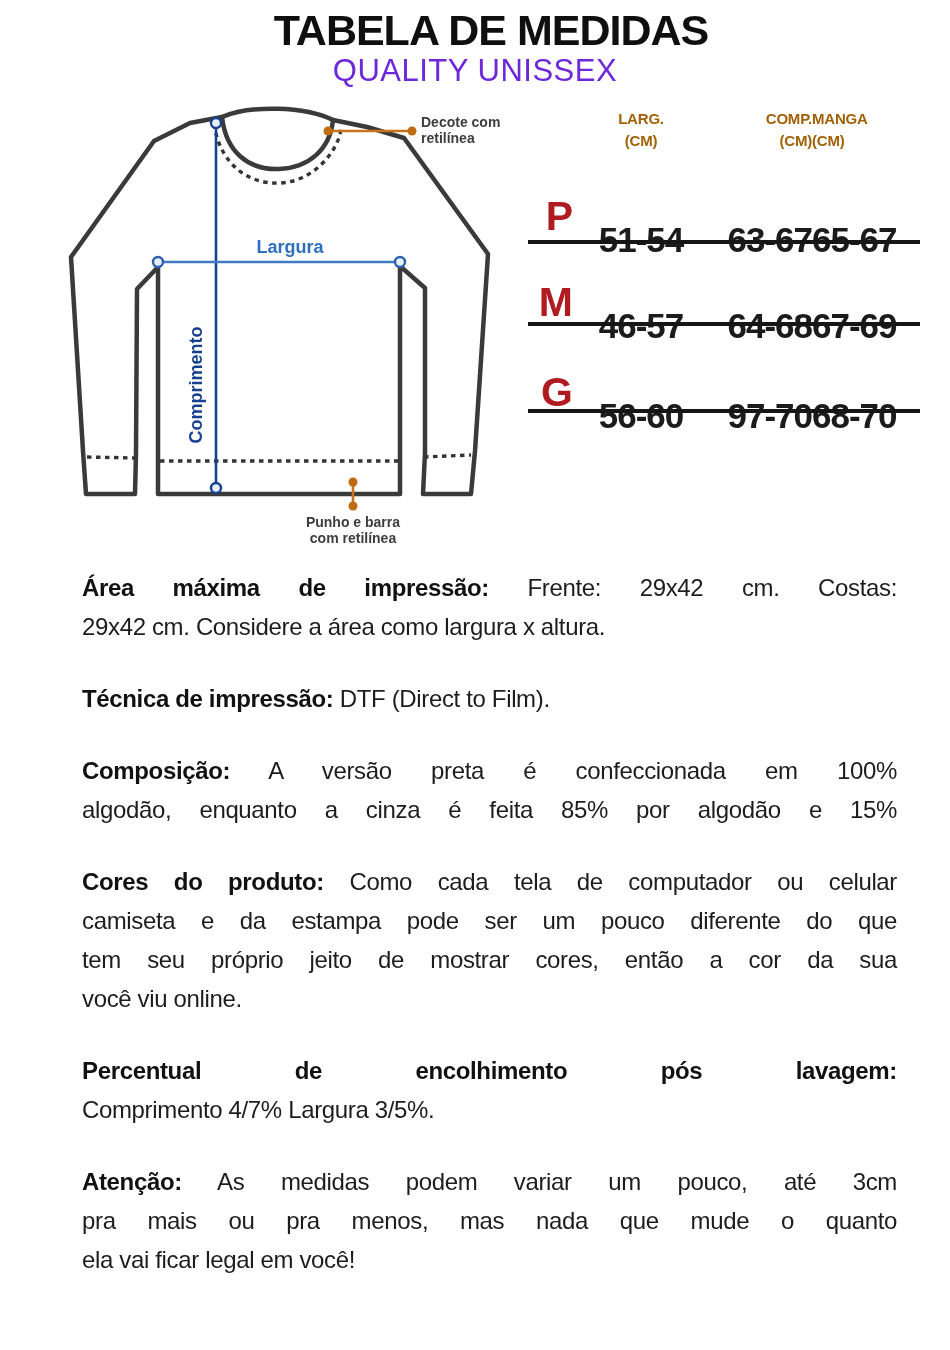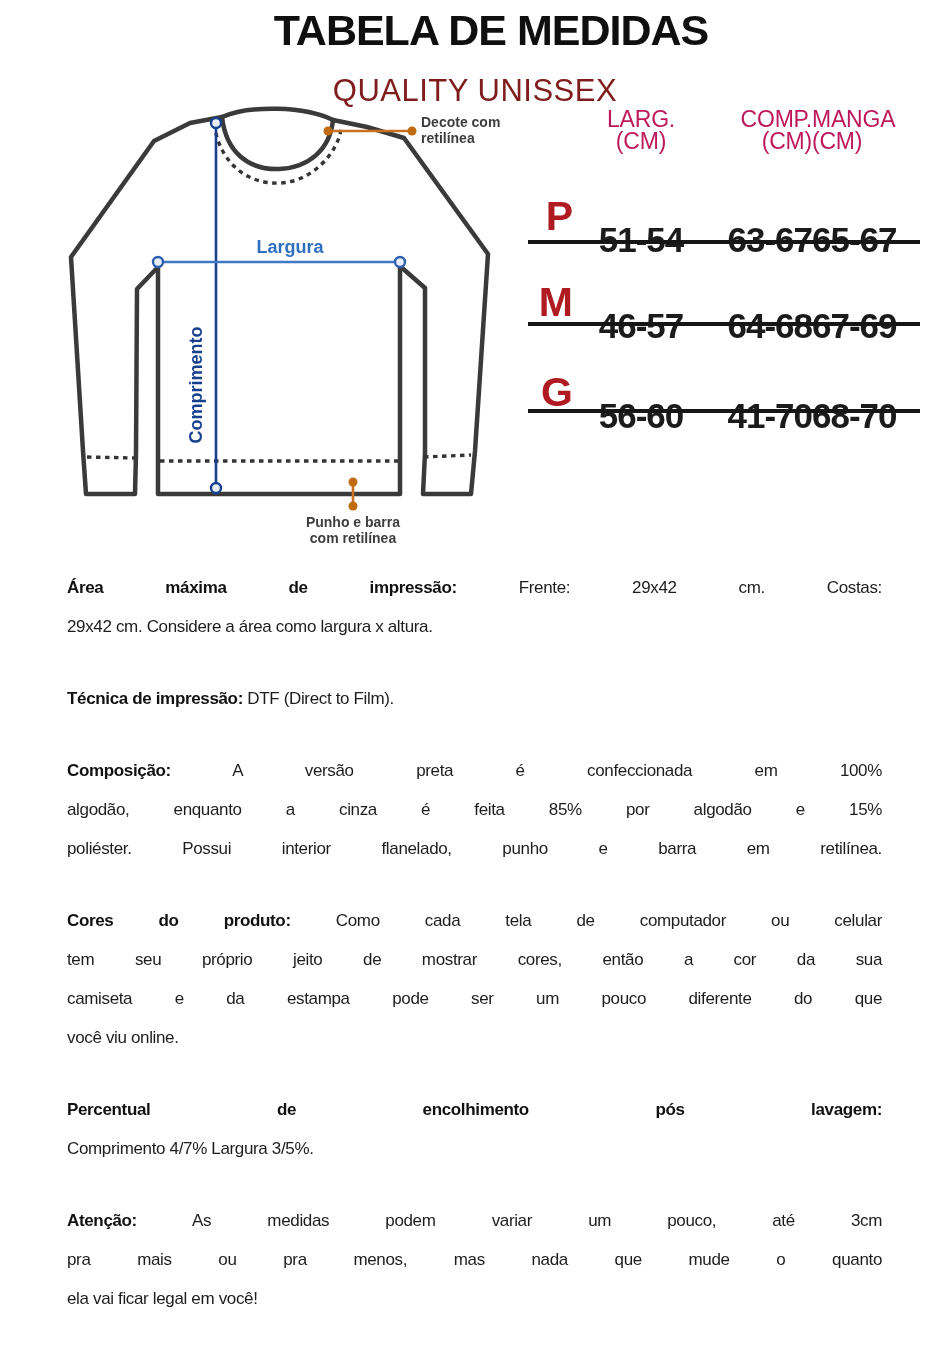--- a/index.html
+++ b/index.html
@@ -3,21 +3,21 @@
 <meta charset="utf-8">
 <style>
   html,body{margin:0;padding:0;background:#ffffff;}
   #canvas{position:relative;width:950px;height:1350px;background:#ffffff;overflow:hidden;
           font-family:"Liberation Sans",sans-serif;color:#1d1d1d;}
 
   
   .title{position:absolute;top:6px;left:16px;width:950px;text-align:center;
          font-size:43px;font-weight:bold;letter-spacing:-1px;color:#0f0f0f;}
   .subtitle{position:absolute;top:53px;left:0;width:950px;text-align:center;
-            font-size:31px;font-weight:400;letter-spacing:.5px;color:#7f1d1d;margin-top:20px;}
+            font-size:31px;font-weight:400;letter-spacing:.5px;color:#6d28d9;}
 
   
   .diagram{position:absolute;left:50px;top:90px;width:460px;height:470px;}
   .garment{fill:none;stroke:#3a3a3a;stroke-width:4.5;stroke-linejoin:round;stroke-linecap:round;}
   .garment-dash{fill:none;stroke:#343434;stroke-width:3.4;stroke-dasharray:4.5 4.5;}
   .m-blue{stroke:#3f7ac2;stroke-width:2.6;}
   .m-navy{stroke:#17418f;stroke-width:2.6;}
   .ring-blue{fill:#e8eef8;stroke:#2c5fae;stroke-width:2.4;}
   .ring-navy{fill:#e8eef8;stroke:#17418f;stroke-width:2.4;}
   .m-orange{stroke:#c9731f;stroke-width:2.6;}
@@ -28,27 +28,27 @@
   .t-navy{font-family:"Liberation Sans",sans-serif;font-size:18px;font-weight:bold;fill:#17418f;text-anchor:middle;}
 
   
   .stable{position:absolute;left:500px;top:100px;width:435px;height:400px;}
   .trow{position:absolute;left:0;width:435px;display:flex;align-items:center;}
   .c{flex:none;}
   .c.size{width:72px;text-align:right;padding-right:2px;}
   .c.larg{width:118px;margin-left:8px;text-align:center;}
   .c.comp{width:112px;text-align:right;}
   .c.manga{width:112px;text-align:left;}
-  .thead .c{font-size:23px;font-weight:normal;line-height:22px;color:#be185d;letter-spacing:-.2px;}
+  .thead .c{font-size:15px;font-weight:bold;line-height:22px;color:#a16207;letter-spacing:-.2px;}
   .red{color:#b01b21;font-size:41px;font-weight:bold;letter-spacing:-1px;}
   .val{font-size:35px;font-weight:bold;color:#1b1b1b;letter-spacing:-1px;margin-top:48px;}
   .divider{position:absolute;left:28px;width:392px;height:4px;background:#161616;}
 
   
-  .info{position:absolute;left:67px;top:568px;width:815px;font-size:17px;
+  .info{position:absolute;left:82px;top:568px;width:815px;font-size:24px;
         letter-spacing:-.35px;color:#1d1d1d;}
   .para{margin:0 0 33px 0;}
   .tline{line-height:39px;text-align:left;}
   .tline.just{text-align:justify;text-align-last:justify;}
   .bld{font-weight:bold;color:#111;}
 </style>
 </head>
 <body>
 
 <div id="canvas">
@@ -124,48 +124,47 @@
       <div class="c size red">M</div>
       <div class="c larg val">46-57</div>
       <div class="c comp val">64-68</div>
       <div class="c manga val">67-69</div>
     </div>
     <div class="divider" style="top:222px;"></div>
 
     <div class="trow" style="top:248px;">
       <div class="c size red">G</div>
       <div class="c larg val">56-60</div>
-      <div class="c comp val">41-70</div>
+      <div class="c comp val">97-70</div>
       <div class="c manga val">68-70</div>
     </div>
     <div class="divider" style="top:309px;"></div>
 
   </div>
 
   <div class="info">
 
     <div class="para">
       <div class="tline just"><span class="bld">Área máxima de impressão:</span><span> Frente: 29x42 cm. Costas:</span></div>
       <div class="tline"><span>29x42 cm. Considere a área como largura x altura.</span></div>
     </div>
 
     <div class="para">
       <div class="tline"><span class="bld">Técnica de impressão:</span><span> DTF (Direct to Film).</span></div>
     </div>
 
     <div class="para">
       <div class="tline just"><span class="bld">Composição:</span><span> A versão preta é confeccionada em 100%</span></div>
       <div class="tline just"><span>algodão, enquanto a cinza é feita 85% por algodão e 15%</span></div>
-      <div class="tline just"><span>poliéster. Possui interior flanelado, punho e barra em retilínea.</span></div>
     </div>
 
     <div class="para">
       <div class="tline just"><span class="bld">Cores do produto:</span><span> Como cada tela de computador ou celular</span></div>
+      <div class="tline just"><span>camiseta e da estampa pode ser um pouco diferente do que</span></div>
       <div class="tline just"><span>tem seu próprio jeito de mostrar cores, então a cor da sua</span></div>
-      <div class="tline just"><span>camiseta e da estampa pode ser um pouco diferente do que</span></div>
       <div class="tline"><span>você viu online.</span></div>
     </div>
 
     <div class="para">
       <div class="tline just"><span class="bld">Percentual de encolhimento pós lavagem:</span></div>
       <div class="tline"><span>Comprimento 4/7% Largura 3/5%.</span></div>
     </div>
 
     <div class="para">
       <div class="tline just"><span class="bld">Atenção:</span><span> As medidas podem variar um pouco, até 3cm</span></div>

